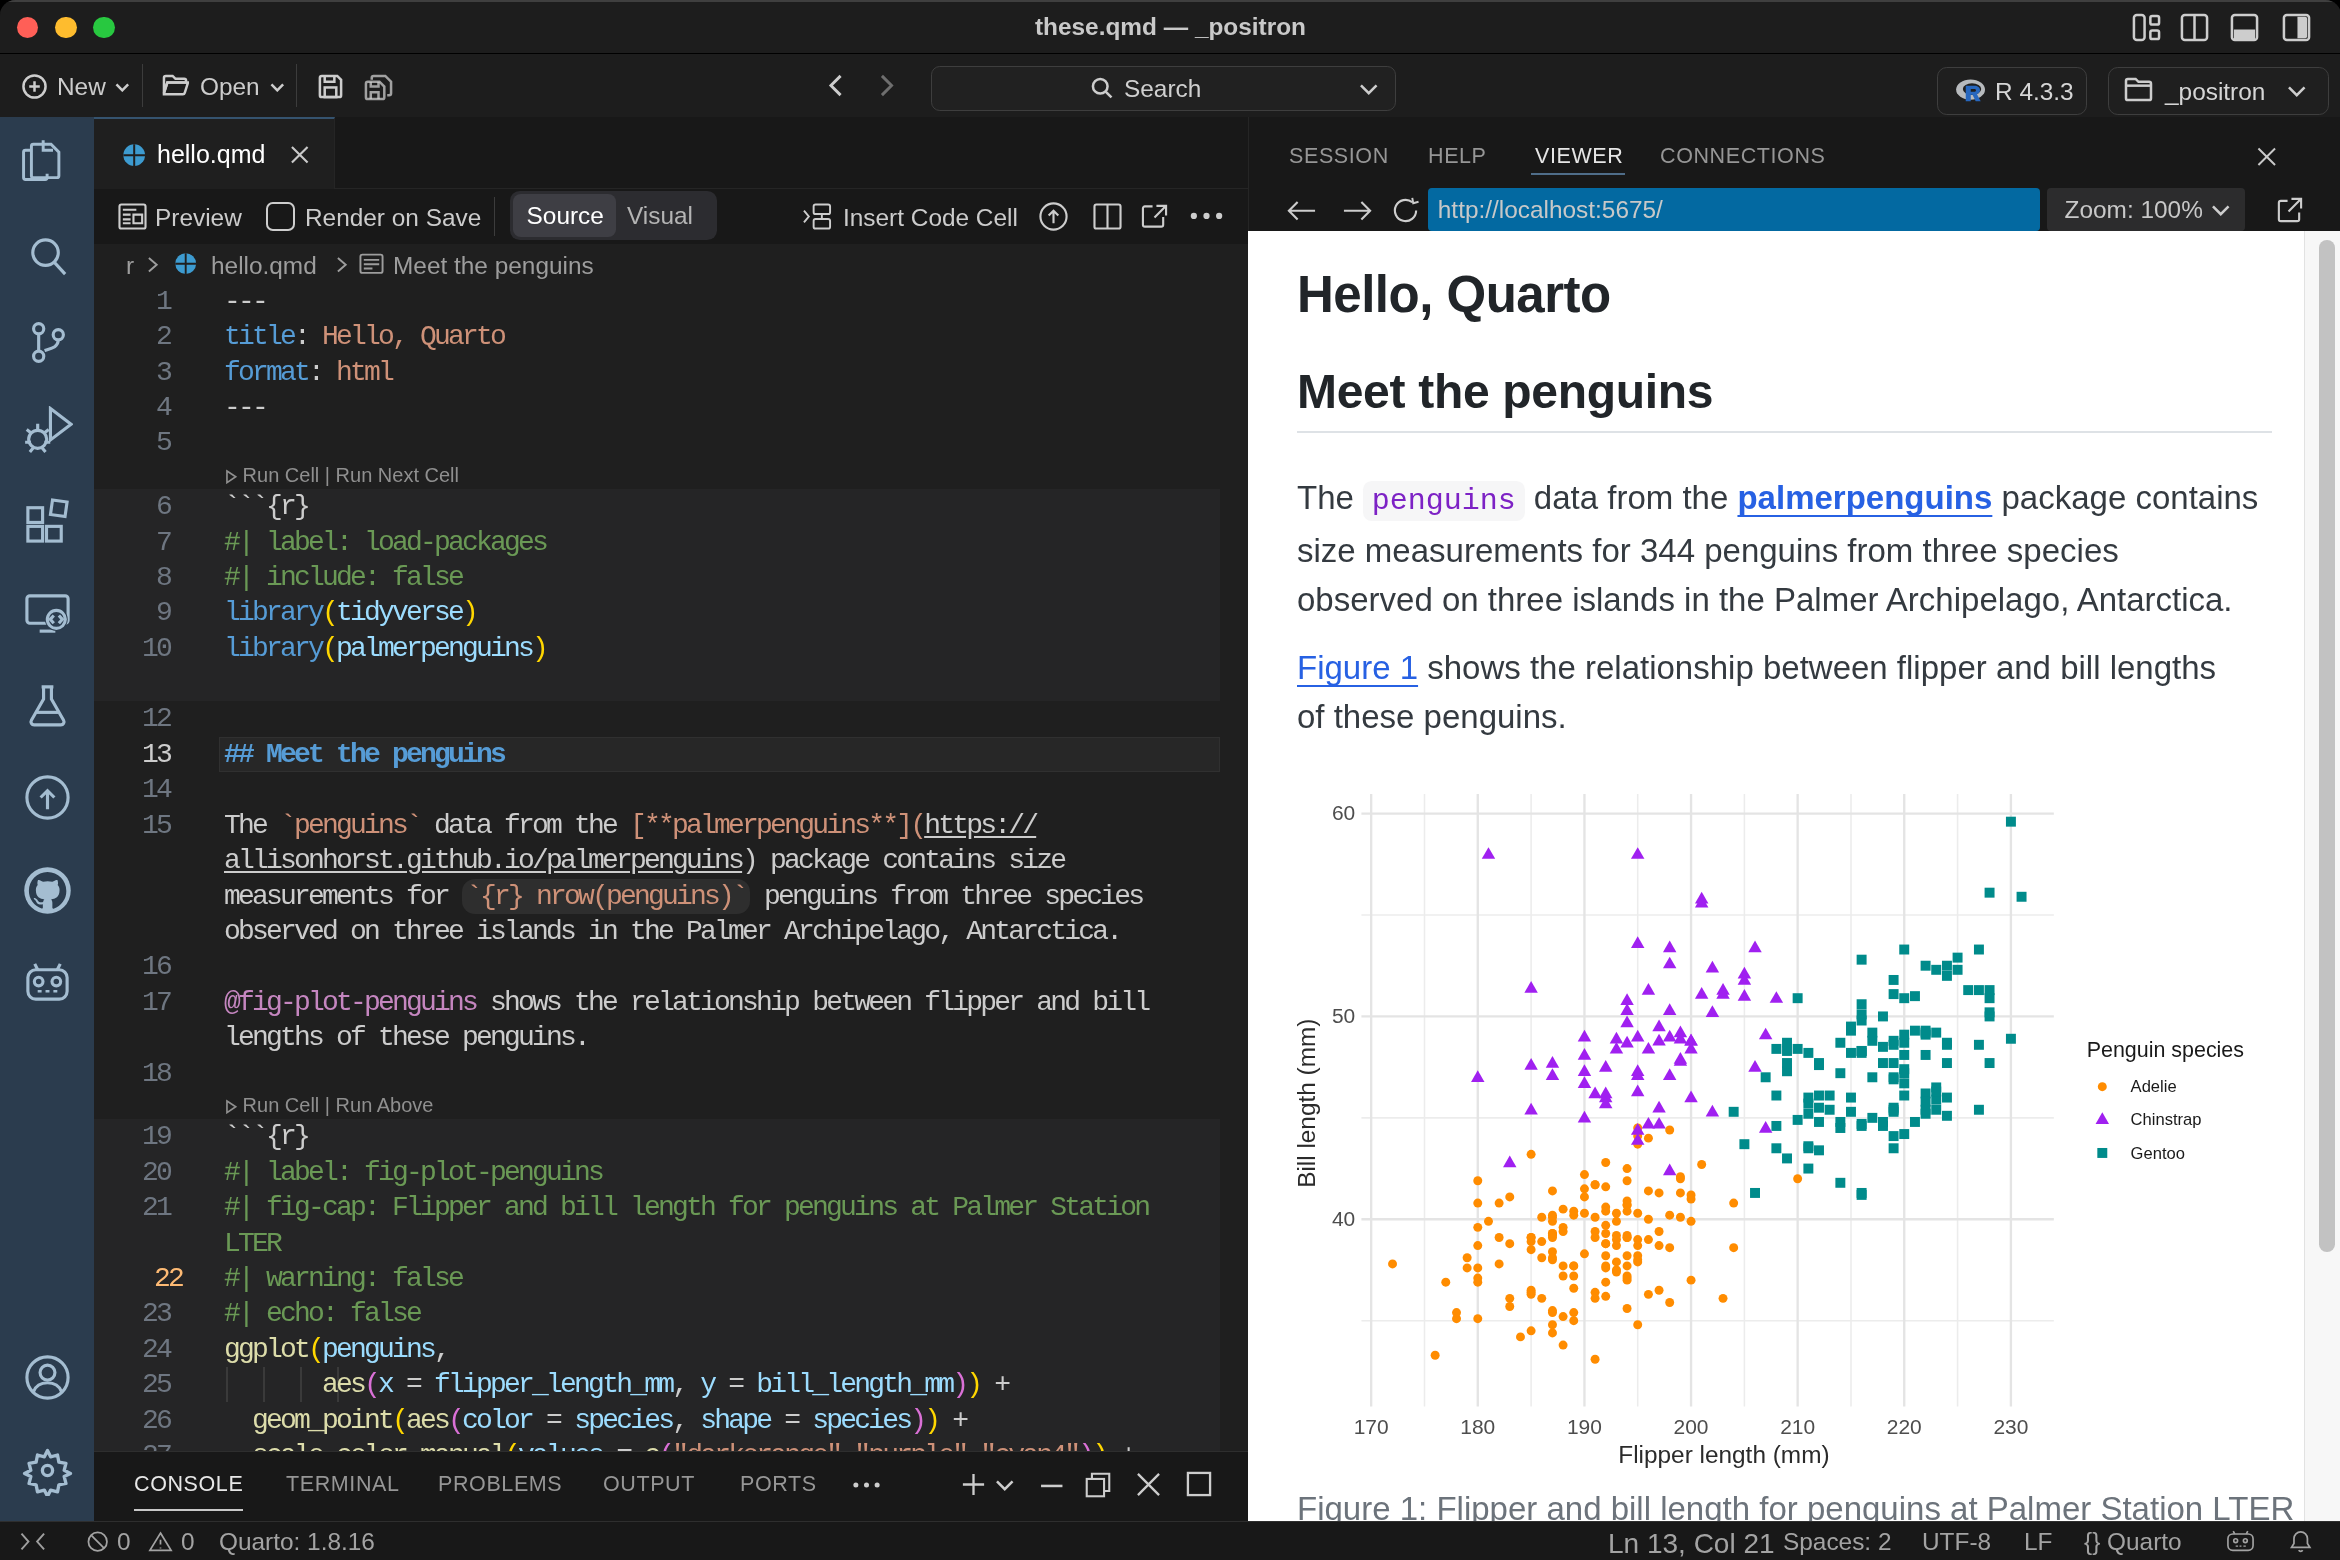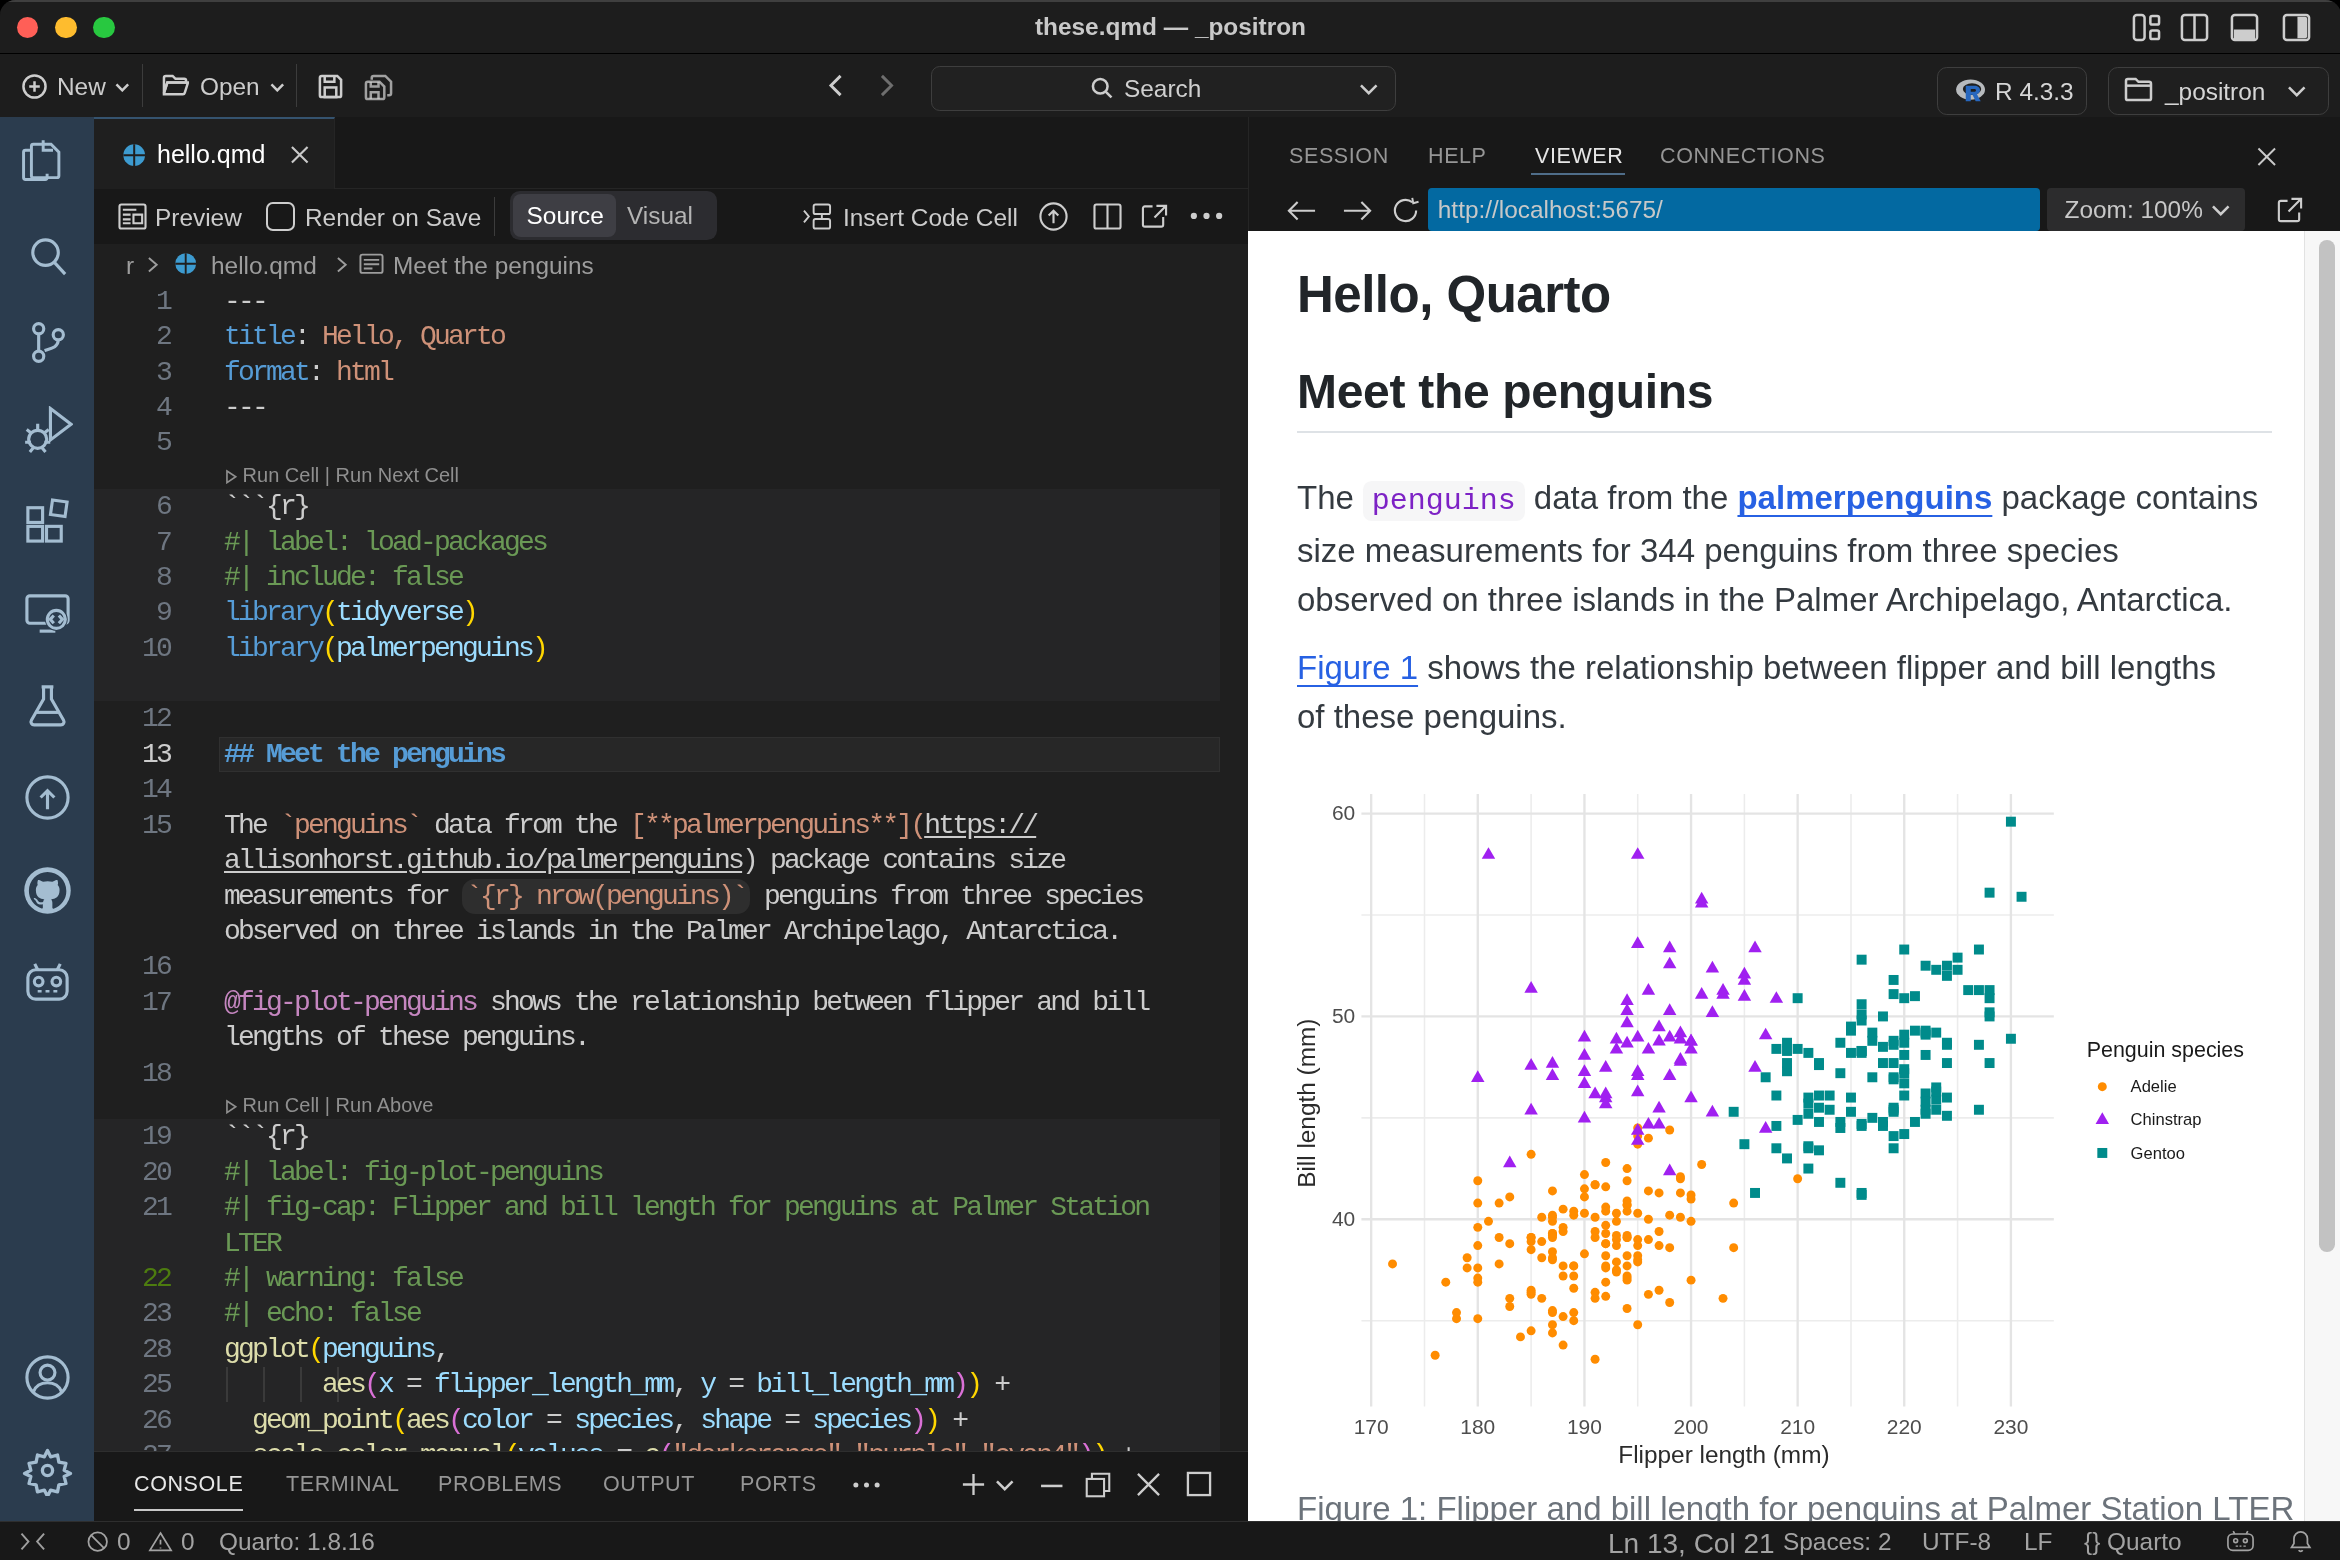--- a/index.html
+++ b/index.html
@@ -283,23 +283,23 @@
 <div class="row code" style="top:985px"><span class="gut" style="left:0;color:#6e7681">17</span><span class="tx"><span class="cm">@fig-plot-penguins</span><span class="cw"> shows the relationship between flipper and bill</span></span></div>
 <div class="row code" style="top:1020px"><span class="tx"><span class="cw">lengths of these penguins.</span></span></div>
 <div class="row code" style="top:1056px"><span class="gut" style="left:0;color:#6e7681">18</span><span class="tx"></span></div>
 <div class="abs lens" style="top:1091px;height:28.5px;line-height:28.5px"><svg style="position:absolute;left:0;top:7.8px" width="12.7" height="15.6" viewBox="0 0 13 16">
         <path d="M2 2L11 8L2 14Z" fill="none" stroke="#8f8f8f" stroke-width="1.7"></path>
       </svg><span style="padding-left:17.6px">Run Cell | Run Above</span></div>
 <div class="row code" style="top:1119px"><span class="gut" style="left:0;color:#6e7681">19</span><span class="tx"><span class="cw">```{r}</span></span></div>
 <div class="row code" style="top:1155px"><span class="gut" style="left:0;color:#6e7681">20</span><span class="tx"><span class="cg">#| label: fig-plot-penguins</span></span></div>
 <div class="row code" style="top:1190px"><span class="gut" style="left:0;color:#6e7681">21</span><span class="tx"><span class="cg">#| fig-cap: Flipper and bill length for penguins at Palmer Station</span></span></div>
 <div class="row code" style="top:1226px"><span class="tx"><span class="cg">LTER</span></span></div>
-<div class="row code" style="top:1261px"><span class="gut" style="left:0;color:#4d7c0f">22</span><span class="tx"><span class="cg">#| warning: false</span></span></div>
+<div class="row code" style="top:1261px"><span class="gut" style="left:12px;color:#fdba74">22</span><span class="tx"><span class="cg">#| warning: false</span></span></div>
 <div class="row code" style="top:1296px"><span class="gut" style="left:0;color:#6e7681">23</span><span class="tx"><span class="cg">#| echo: false</span></span></div>
-<div class="row code" style="top:1332px"><span class="gut" style="left:0;color:#6e7681">28</span><span class="tx"><span class="cy">ggplot</span><span class="cd">(</span><span class="cl">penguins</span><span class="cw">,</span></span></div>
+<div class="row code" style="top:1332px"><span class="gut" style="left:0;color:#6e7681">24</span><span class="tx"><span class="cy">ggplot</span><span class="cd">(</span><span class="cl">penguins</span><span class="cw">,</span></span></div>
 <div class="row code" style="top:1367px"><span class="gut" style="left:0;color:#6e7681">25</span><span class="tx"><span class="cw">       </span><span class="cy">aes</span><span class="cp">(</span><span class="cl">x</span><span class="cw"> = </span><span class="cl">flipper_length_mm</span><span class="cw">, </span><span class="cl">y</span><span class="cw"> = </span><span class="cl">bill_length_mm</span><span class="cp">)</span><span class="cd">)</span><span class="cw"> +</span></span></div>
 <div class="row code" style="top:1403px"><span class="gut" style="left:0;color:#6e7681">26</span><span class="tx"><span class="cw">  </span><span class="cy">geom_point</span><span class="cd">(</span><span class="cy">aes</span><span class="cp">(</span><span class="cl">color</span><span class="cw"> = </span><span class="cl">species</span><span class="cw">, </span><span class="cl">shape</span><span class="cw"> = </span><span class="cl">species</span><span class="cp">)</span><span class="cd">)</span><span class="cw"> +</span></span></div>
 <div class="row code" style="top:1438px"><span class="gut" style="left:0;color:#6e7681">27</span><span class="tx"><span class="cw">  </span><span class="cy">scale_color_manual</span><span class="cd">(</span><span class="cl">values</span><span class="cw"> = </span><span class="cy">c</span><span class="cp">(</span><span class="cs">"darkorange"</span><span class="cw">,</span><span class="cs">"purple"</span><span class="cw">,</span><span class="cs">"cyan4"</span><span class="cp">)</span><span class="cd">)</span><span class="cw"> +</span></span></div>
 
 <div class="abs" style="left:94px;top:1451px;width:1155px;height:70px;background:#181818;border-top:1px solid #2e2e2e">
   <div class="abs tab-label" style="left:40px;top:19.5px;color:#e7e7e7">CONSOLE</div>
   <div class="abs" style="left:40px;top:57px;width:109px;height:2px;background:#c8c8c8"></div>
   <div class="abs tab-label" style="left:192px;top:19.5px">TERMINAL</div>
   <div class="abs tab-label" style="left:344px;top:19.5px">PROBLEMS</div>
   <div class="abs tab-label" style="left:509px;top:19.5px">OUTPUT</div>

